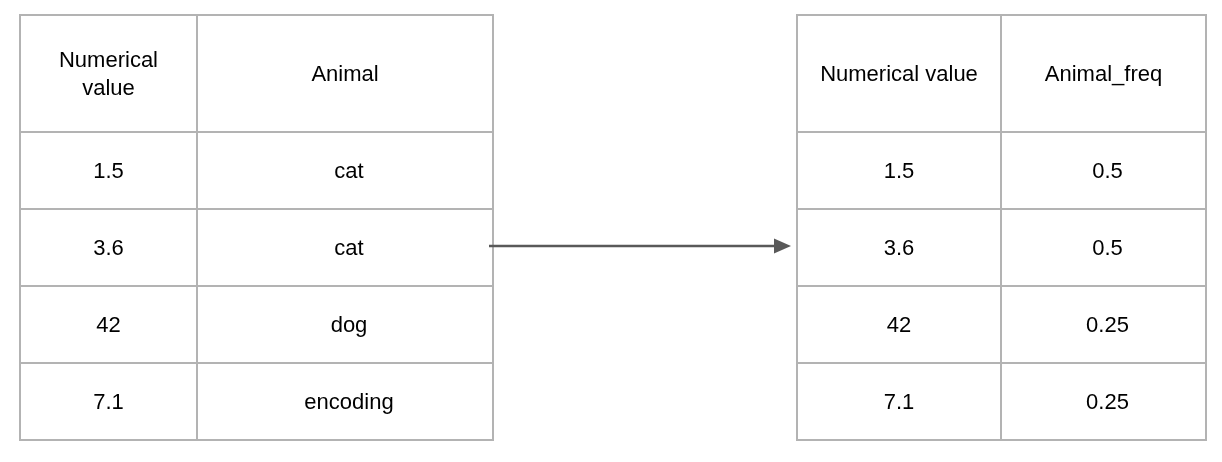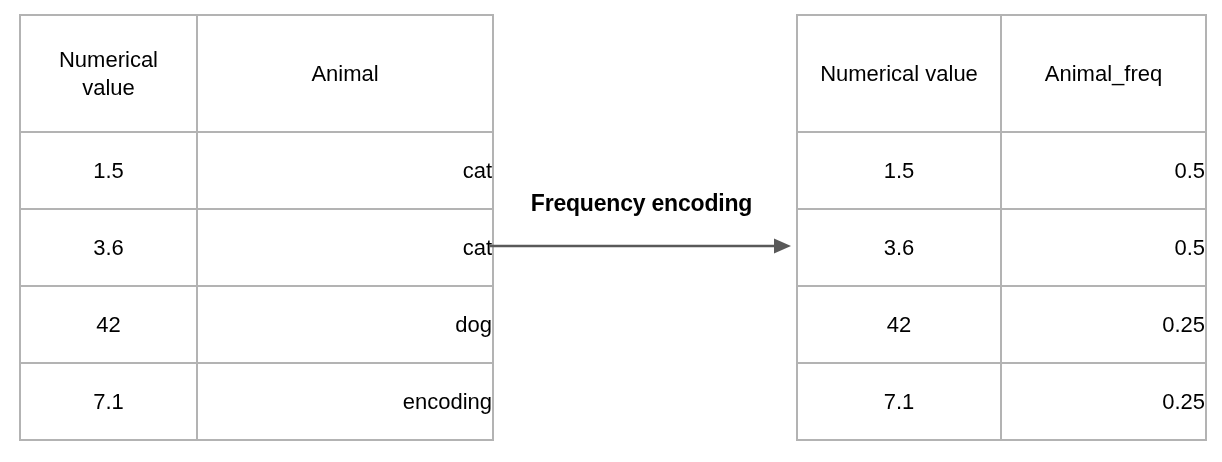--- a/index.html
+++ b/index.html
@@ -27,42 +27,42 @@
     border-collapse: collapse;
     table-layout: fixed;
     background: #ffffff;
   }
   .data-table td,
   .data-table th {
     border: 2px solid #b3b3b3;
     font-weight: normal;
     font-size: 22px;
     line-height: 1.25;
-    padding: 0;
+    padding: 12px;
     box-sizing: border-box;
     color: #000000;
   }
 
   
   .data-table thead th {
     height: 117px;
     text-align: center;
     vertical-align: middle;
     padding: 4px 10px;
   }
   
   .data-table tbody td {
     height: 77px;
     vertical-align: middle;
   }
   td.num-cell {
     text-align: center;
   }
   td.text-cell {
-    text-align: right;
+    text-align: center;
     padding-left: 20px;
   }
 
   
   #table-source {
     left: 19px;
     top: 14px;
     width: 473px;
   }
   #table-source .col-num { width: 177px; }
@@ -136,21 +136,20 @@
         <td class="text-cell">dog</td>
       </tr>
       <tr>
         <td class="num-cell">7.1</td>
         <td class="text-cell">encoding</td>
       </tr>
     </tbody>
   </table>
 
   <div class="transform-group">
-    <div class="transform-label">Frequency encoding</div>
     <svg class="transform-arrow" viewBox="0 0 303 24">
       <line x1="0" y1="12" x2="285" y2="12" stroke="#595959" stroke-width="2.5"></line>
       <polygon points="285,4.5 302,12 285,19.5" fill="#595959"></polygon>
     </svg>
   </div>
 
   <table class="data-table" id="table-encoded">
     <colgroup>
       <col class="col-num">
       <col class="col-freq">

